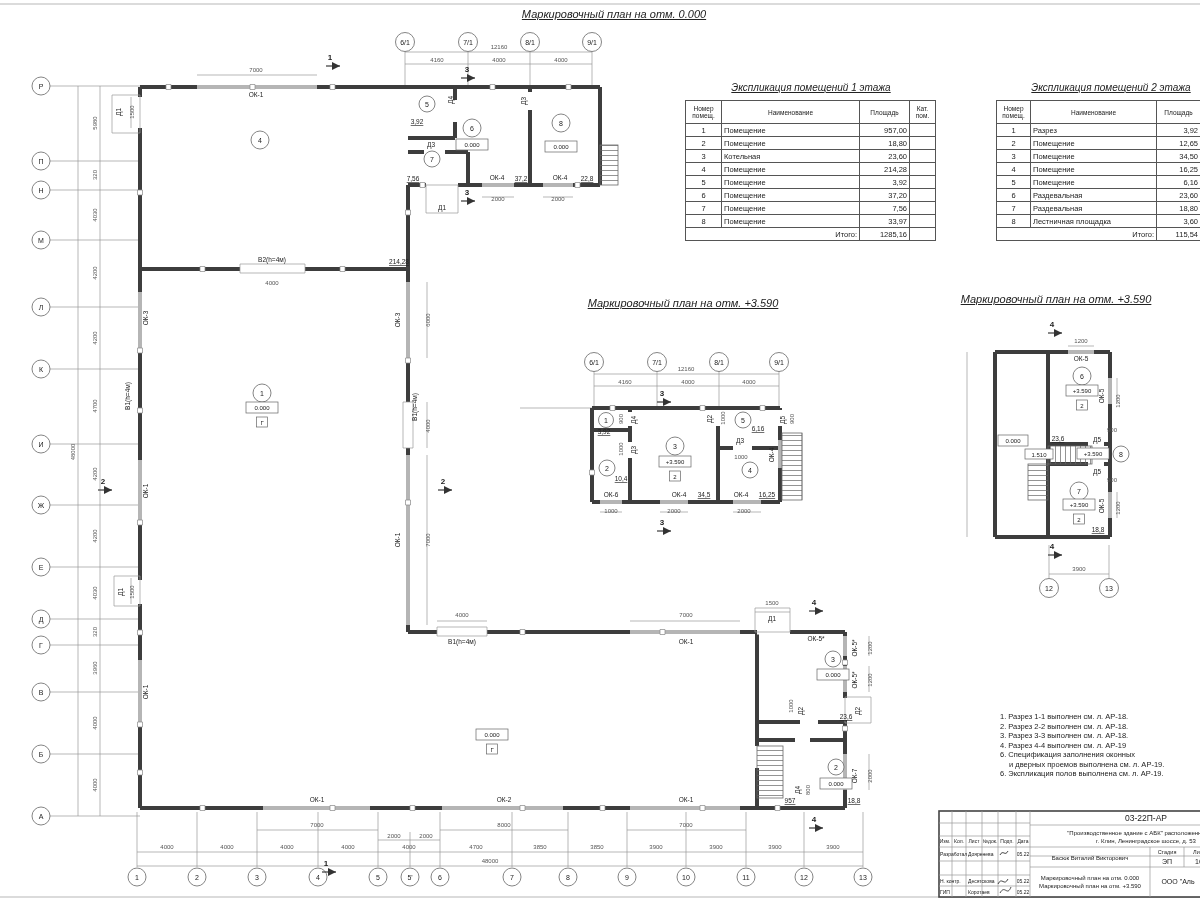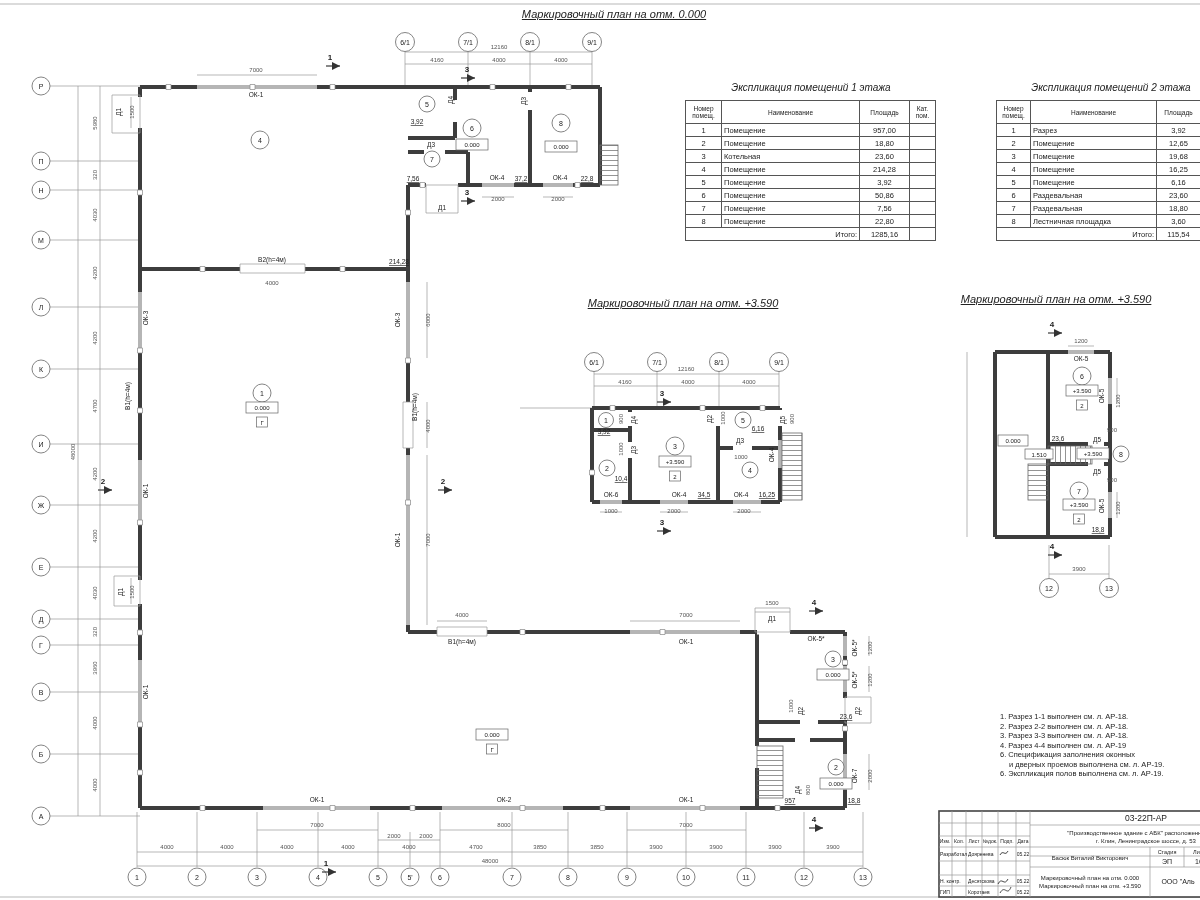--- a/index.html
+++ b/index.html
@@ -18,28 +18,28 @@
   .tl{stroke:#9a9a9a;stroke-width:.7;fill:none}
   .tk{stroke:#555;stroke-width:1.4;fill:none}
   .gb{fill:#fff;stroke:#777;stroke-width:.9}
   .bx{fill:#fff;stroke:#666;stroke-width:.7}
   .sq{fill:#fff;stroke:#888;stroke-width:.7}
   .stp{stroke:#666;stroke-width:.8;fill:url(#stH)}
   .stpv{stroke:#666;stroke-width:.8;fill:url(#stV)}
   .plan-title{position:absolute;font:italic 11px "Liberation Sans",sans-serif;
     text-decoration:underline;white-space:nowrap;transform:translateX(-50%)}
   .tbl-wrap{position:absolute}
-  .tbl-title{font:italic 10px "Liberation Sans",sans-serif;
+  .tbl-title{font:italic 10px "Liberation Sans",sans-serif;text-decoration:underline;
     text-align:center;margin-bottom:7px;white-space:nowrap}
   table.expl{border-collapse:collapse;table-layout:fixed}
   table.expl td,table.expl th{border:1px solid #555;font:7.5px "Liberation Sans",sans-serif;
     padding:0 2px;height:12px;overflow:hidden;white-space:nowrap}
   table.expl th{font-size:6.5px;font-weight:normal;text-align:center;height:22px;white-space:normal}
   td.c{text-align:center}
-  td.r{text-align:center}
+  td.r{text-align:right}
   .notes{position:absolute;font:7.5px "Liberation Sans",sans-serif;line-height:9.5px;white-space:nowrap}
   .notes .wrapline{padding-left:9px}
 </style>
 </head>
 <body>
 
 <div id="sheet">
 
 <svg width="1200" height="900" style="position:absolute;left:0;top:0">
 <defs>
@@ -519,33 +519,33 @@
           </tr>
     <tr>
             <td class="c">5</td>
             <td>Помещение</td>
             <td class="r">3,92</td>
             <td></td>
           </tr>
     <tr>
             <td class="c">6</td>
             <td>Помещение</td>
-            <td class="r">50,86</td>
+            <td class="r">37,20</td>
             <td></td>
           </tr>
     <tr>
             <td class="c">7</td>
             <td>Помещение</td>
             <td class="r">7,56</td>
             <td></td>
           </tr>
     <tr>
             <td class="c">8</td>
             <td>Помещение</td>
-            <td class="r">22,80</td>
+            <td class="r">33,97</td>
             <td></td>
           </tr>
     <tr>
             <td colspan="2" style="text-align:right">Итого:</td>
             <td class="r">1285,16</td>
             <td></td>
           </tr>
   </tbody>
       </table>
 </div>
@@ -574,21 +574,21 @@
           </tr>
     <tr>
             <td class="c">2</td>
             <td>Помещение</td>
             <td class="r">12,65</td>
             <td></td>
           </tr>
     <tr>
             <td class="c">3</td>
             <td>Помещение</td>
-            <td class="r">19,68</td>
+            <td class="r">34,50</td>
             <td></td>
           </tr>
     <tr>
             <td class="c">4</td>
             <td>Помещение</td>
             <td class="r">16,25</td>
             <td></td>
           </tr>
     <tr>
             <td class="c">5</td>

